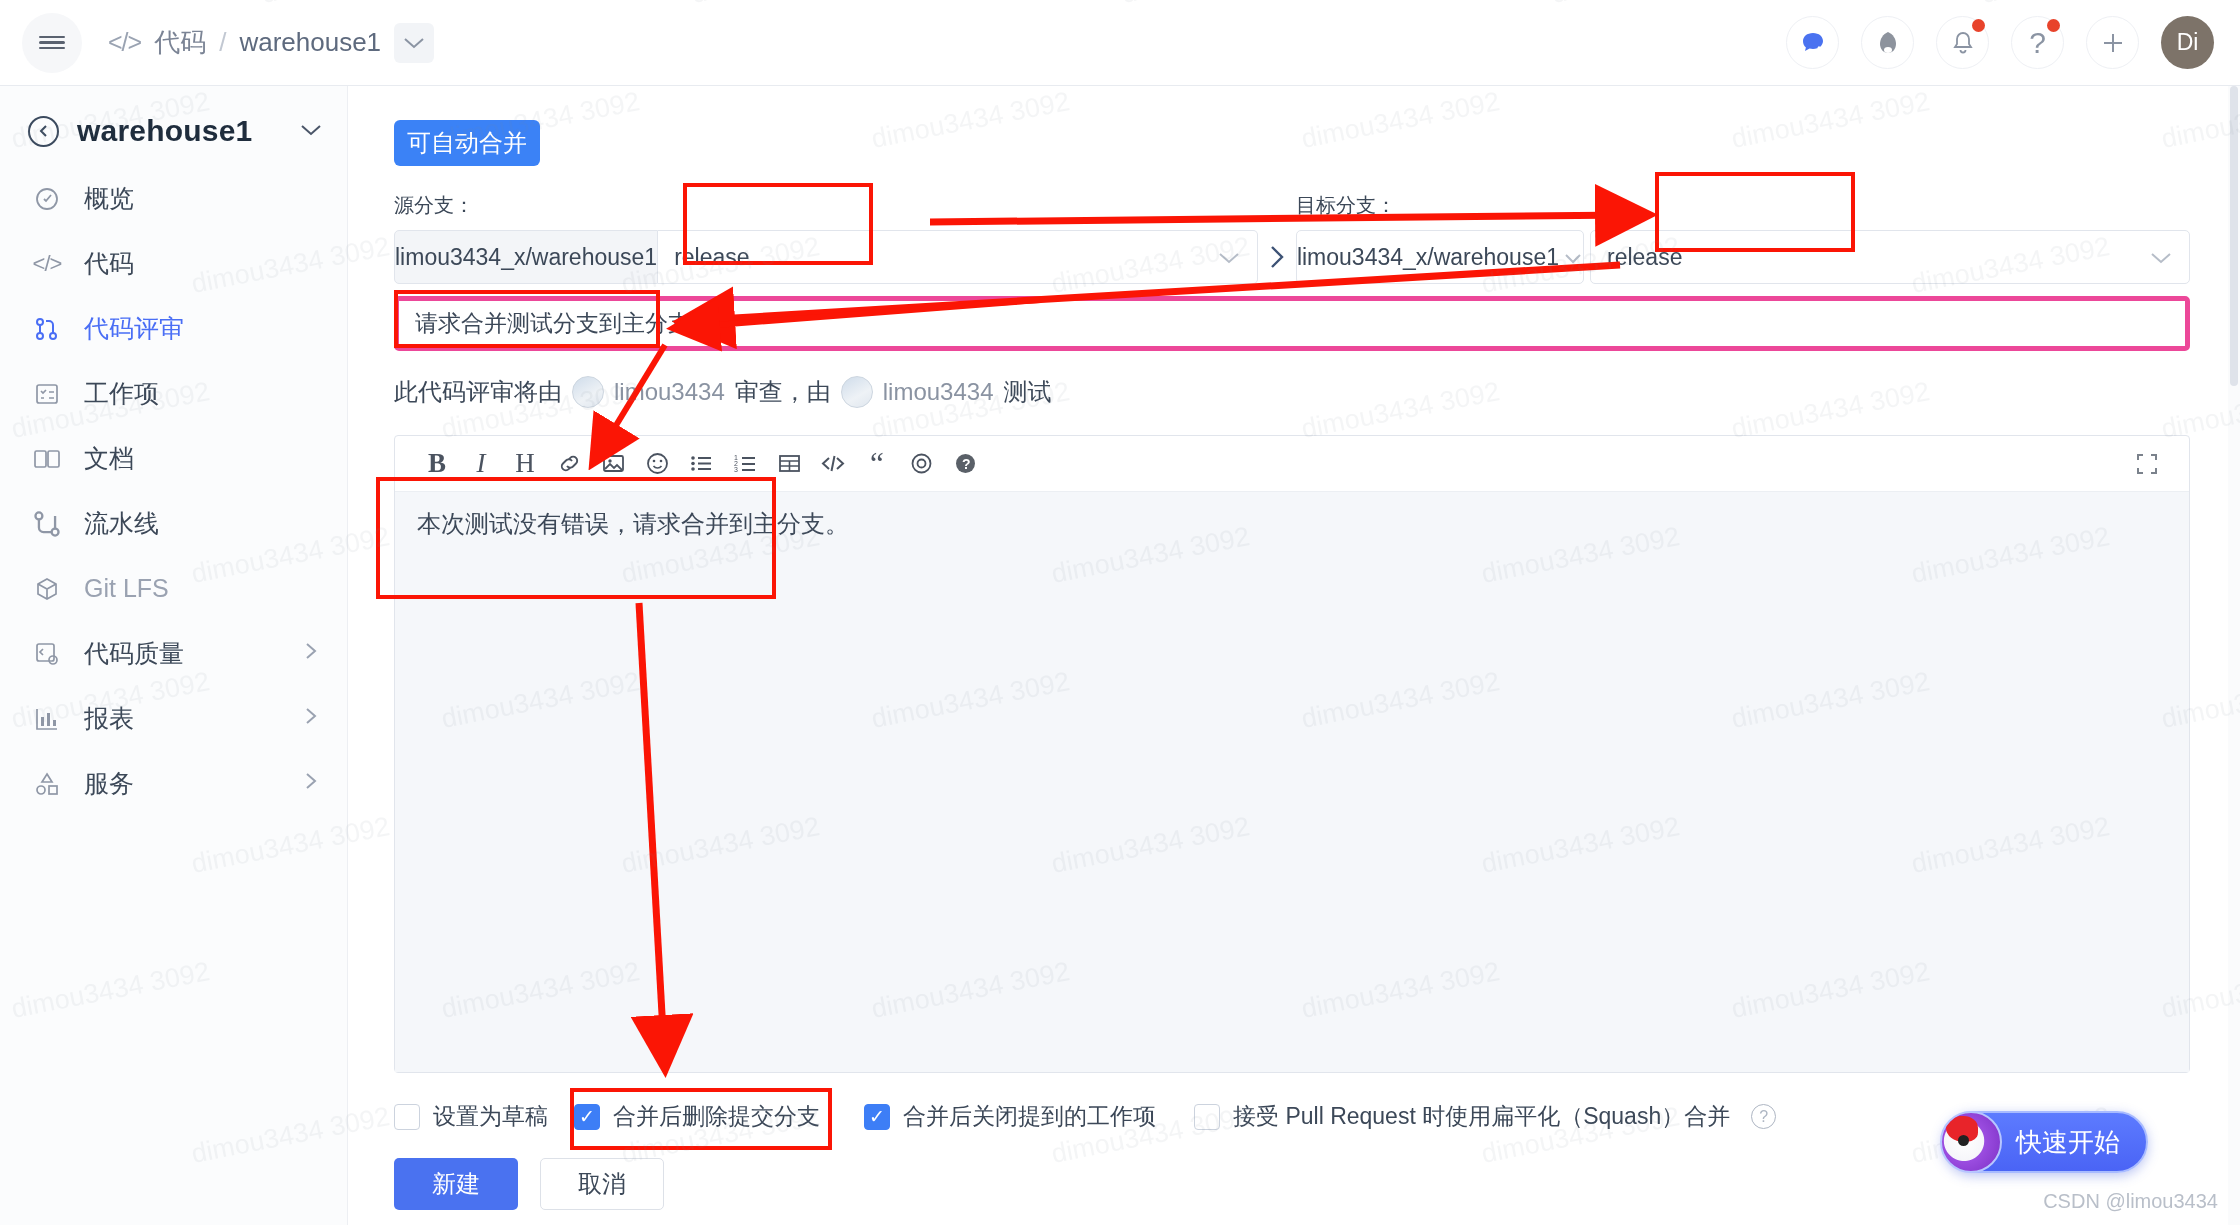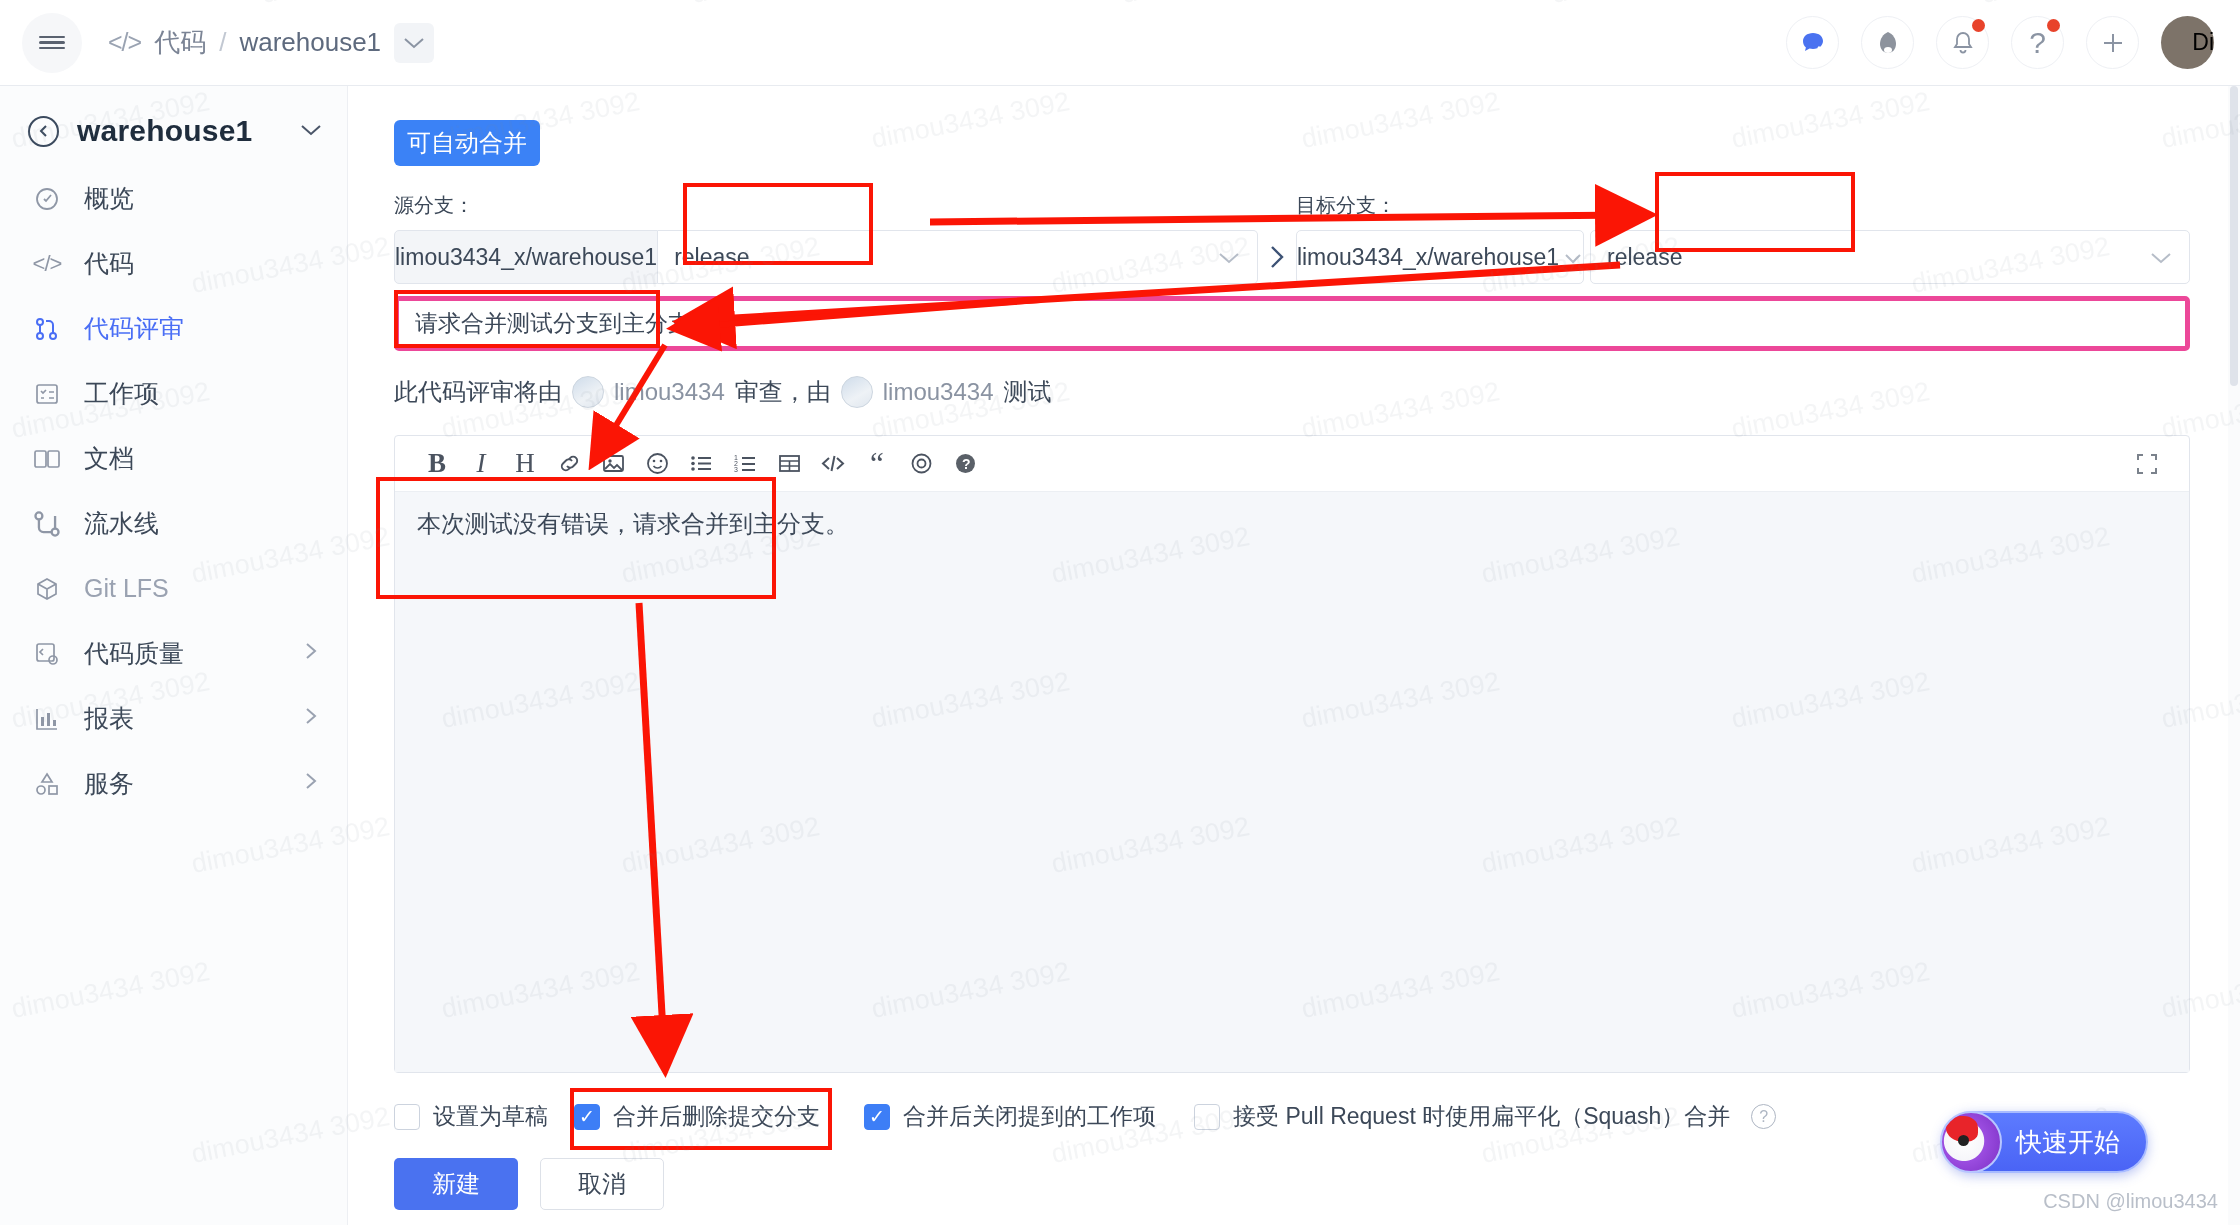--- a/index.html
+++ b/index.html
@@ -55,21 +55,21 @@
     width: 53px; height: 53px; border-radius: 50%; border: 1px solid #eef0f4;
     display: flex; align-items: center; justify-content: center; position: relative;
     cursor: pointer; background:#fff;
   }
   .dot-badge {
     position: absolute; top: 2px; right: 3px; width: 13px; height: 13px;
     border-radius: 50%; background: #e8432b;
   }
   .avatar-top {
     width: 53px; height: 53px; border-radius: 50%; background: #7d7369;
-    color: #000000; font-size: 23px; display:flex; align-items:center; justify-content:flex-end;
+    color: #ffffff; font-size: 23px; display:flex; align-items:center; justify-content:center;
     cursor:pointer;
   }
 
   
   .sidebar {
     position: absolute; left: 0; top: 86px; width: 348px; height: 1139px;
     background: #fbfcfd; border-right: 1px solid #edeff3; z-index: 20;
   }
   .side-head {
     display: flex; align-items: center; gap: 18px; padding: 28px 24px 18px 28px;

